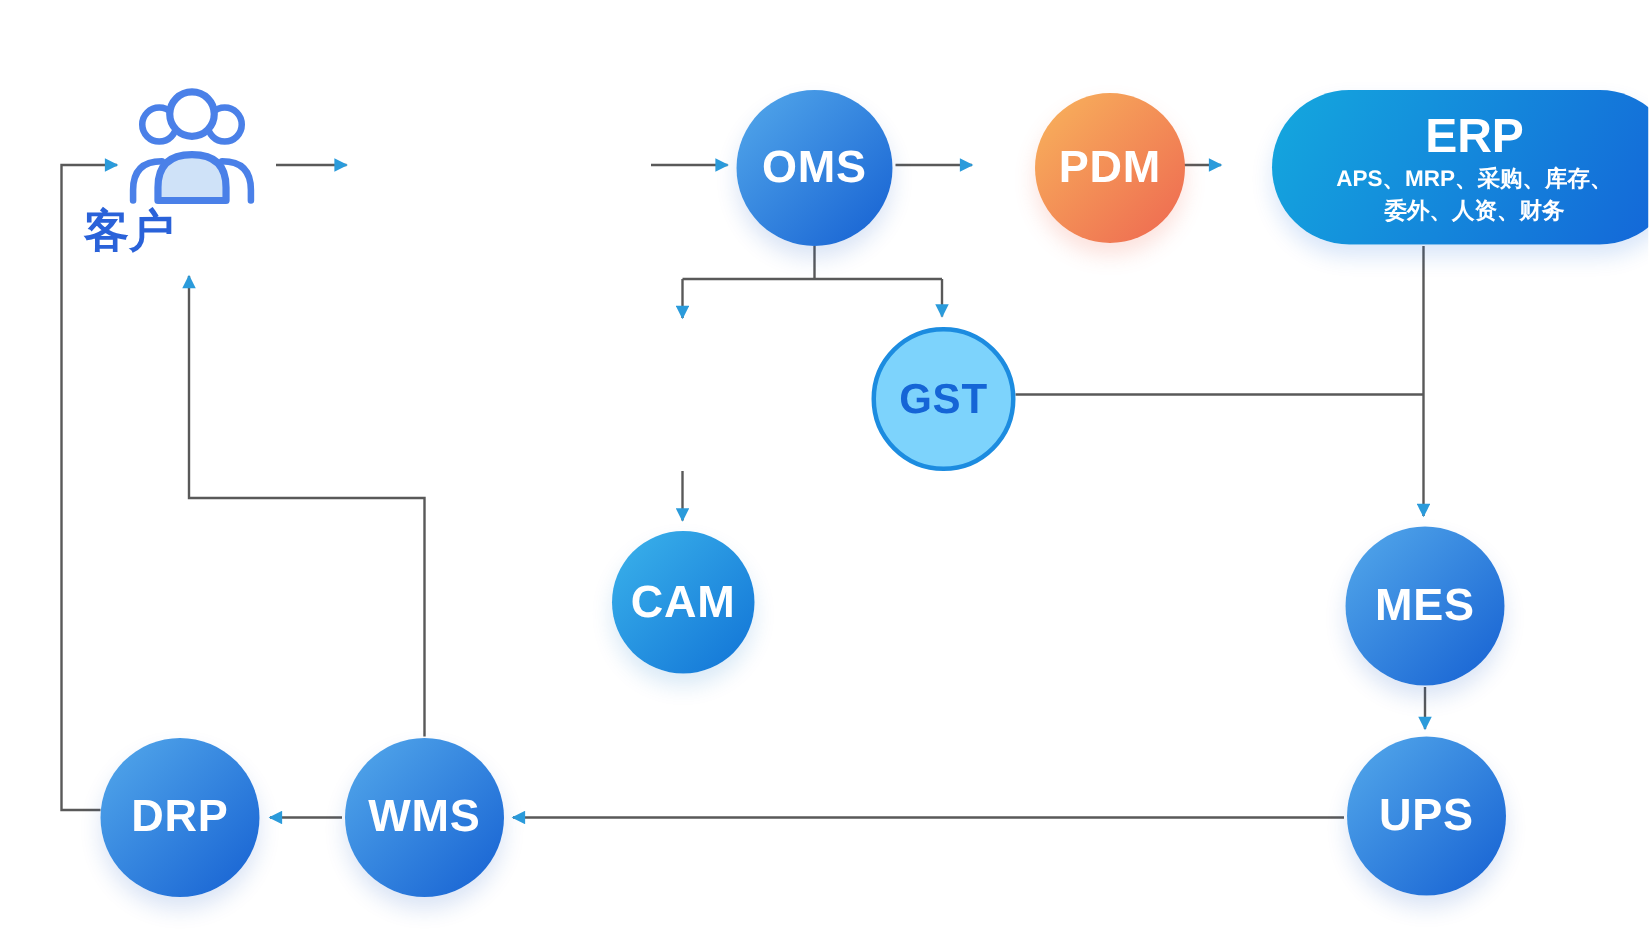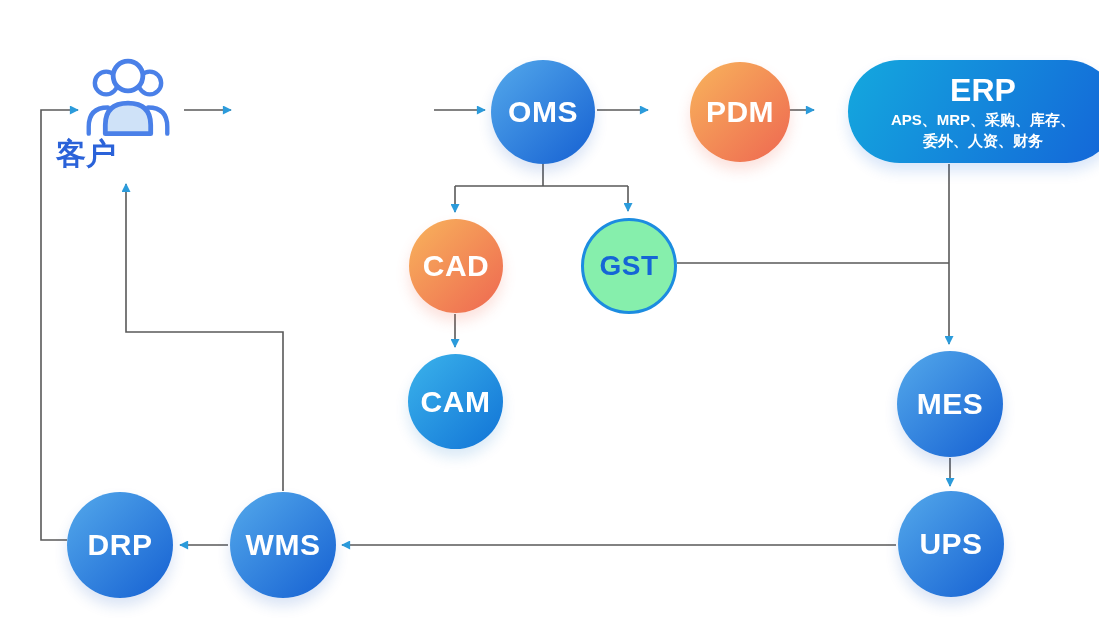--- a/index.html
+++ b/index.html
@@ -18,21 +18,21 @@
   }
   .acro { font-size:30px; letter-spacing:.5px; }
   .g-blue   { background:linear-gradient(135deg, var(--blue-light), var(--blue-dark));
               box-shadow:0 8px 14px rgba(25,90,190,.16); }
   .g-cyan   { background:linear-gradient(135deg, var(--cyan-light), var(--cyan-dark));
               box-shadow:0 8px 14px rgba(20,120,200,.16); }
   .g-orange { background:linear-gradient(135deg, var(--orange-light), var(--orange-dark));
               box-shadow:0 8px 14px rgba(238,103,81,.2); }
   .g-erp    { background:linear-gradient(120deg, var(--erp-left), var(--erp-right));
               border-radius:52px; box-shadow:0 8px 14px rgba(20,100,216,.16); }
-  .gst-node { background:#86efac; border:3px solid var(--gst-border); color:var(--gst-text); }
+  .gst-node { background:#7dd3fc; border:3px solid var(--gst-border); color:var(--gst-text); }
   .gst-node .acro { font-size:28px; }
 
   .order-title { font-size:27px; margin-bottom:8px; }
   .order-line  { font-size:17px; line-height:1.45; }
   .erp-title   { font-size:32px; line-height:1.15; }
   .erp-sub     { font-size:15px; line-height:1.4; }
 
   .customer-icon { position:absolute; left:80px; top:52px; width:96px; height:90px; z-index:1; }
   .customer-label {
     position:absolute; left:56px; top:134px; width:144px; z-index:1;
@@ -87,23 +87,20 @@
   <div class="node g-orange" style="left:690px; top:62px; width:100px; height:100px;">
     <span class="acro">PDM</span>
   </div>
 
   <div class="node g-erp" style="left:848px; top:60px; width:270px; height:103px;">
     <div class="erp-title">ERP</div>
     <div class="erp-sub">APS、MRP、采购、库存、</div>
     <div class="erp-sub">委外、人资、财务</div>
   </div>
 
-  <div class="node g-orange" style="left:409px; top:219px; width:94px; height:94px;">
-    <span class="acro">CAD</span>
-  </div>
 
   <div class="node gst-node" style="left:581px; top:218px; width:90px; height:90px;">
     <span class="acro">GST</span>
   </div>
 
   <div class="node g-cyan" style="left:408px; top:354px; width:95px; height:95px;">
     <span class="acro">CAM</span>
   </div>
 
   <div class="node g-blue" style="left:897px; top:351px; width:106px; height:106px;">

